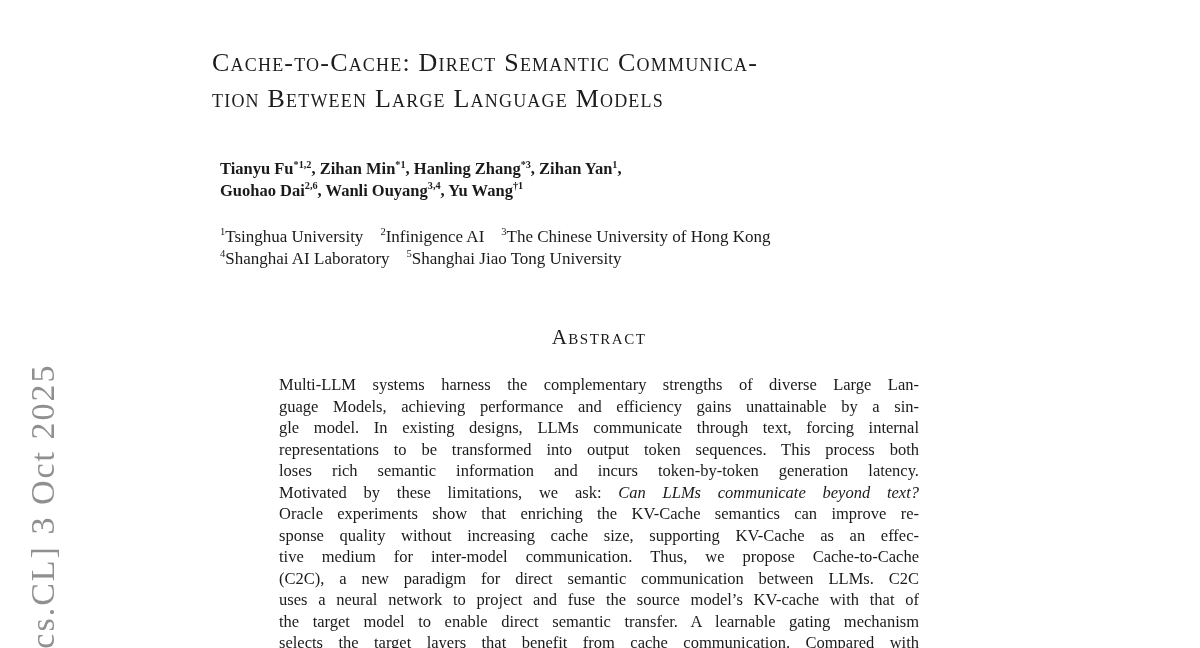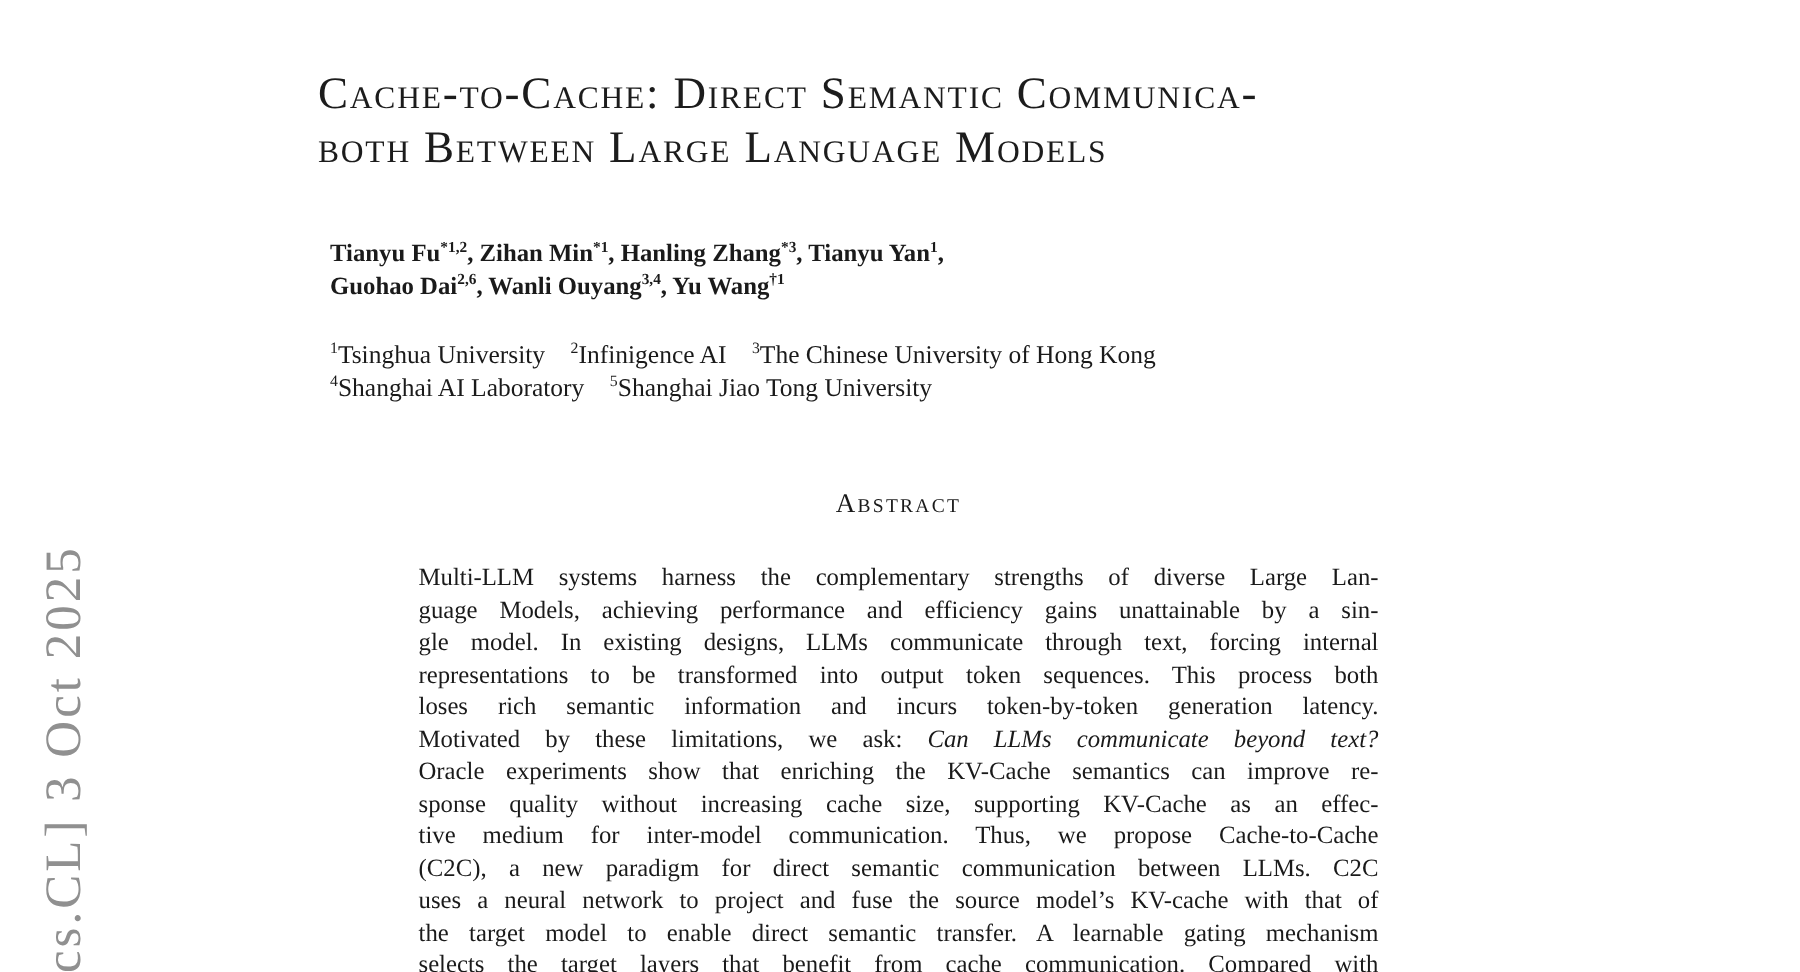--- a/index.html
+++ b/index.html
@@ -34,21 +34,21 @@
     white-space: nowrap;
     color: #909090;
   }
 
   
   .title {
     position: absolute;
     left: 212px;
     top: 45px;
     font-variant: small-caps;
-    font-size: 30px;
+    font-size: 26px;
     line-height: 36px;
     letter-spacing: 1.2px;
     color: #1c1c1c;
   }
 
   
   .authors {
     position: absolute;
     left: 220px;
     top: 158px;
@@ -74,21 +74,21 @@
   .affil-item:last-child { margin-right: 0; }
 
   
   .abs-heading {
     position: absolute;
     left: 279px;
     top: 325px;
     width: 640px;
     text-align: center;
     font-variant: small-caps;
-    font-size: 18px;
+    font-size: 21px;
     letter-spacing: 1.5px;
   }
   .abs-body {
     position: absolute;
     left: 279px;
     top: 374px;
     width: 640px;
     font-size: 16.5px;
     line-height: 21.5px;
   }
@@ -102,25 +102,25 @@
 </style>
 </head>
 <body>
 
 <div class="page">
 
   <div class="watermark">[cs.CL] 3 Oct 2025</div>
 
   <div class="title">
     <div>Cache-to-Cache: Direct Semantic Communica-</div>
-    <div>both Between Large Language Models</div>
+    <div>tion Between Large Language Models</div>
   </div>
 
   <div class="authors">
-    <div><span><span>Tianyu Fu</span><sup>*1,2</sup><span>, </span></span><span><span>Zihan Min</span><sup>*1</sup><span>, </span></span><span><span>Hanling Zhang</span><sup>*3</sup><span>, </span></span><span><span>Tianyu Yan</span><sup>1</sup><span>,</span></span>
+    <div><span><span>Tianyu Fu</span><sup>*1,2</sup><span>, </span></span><span><span>Zihan Min</span><sup>*1</sup><span>, </span></span><span><span>Hanling Zhang</span><sup>*3</sup><span>, </span></span><span><span>Zihan Yan</span><sup>1</sup><span>,</span></span>
     </div>
     <div><span><span>Guohao Dai</span><sup>2,6</sup><span>, </span></span><span><span>Wanli Ouyang</span><sup>3,4</sup><span>, </span></span><span><span>Yu Wang</span><sup>†1</sup><span></span></span>
     </div>
   </div>
 
   <div class="affils">
     <div><span class="affil-item"><sup>1</sup><span>Tsinghua University</span></span><span class="affil-item"><sup>2</sup><span>Infinigence AI</span></span><span class="affil-item"><sup>3</sup><span>The Chinese University of Hong Kong</span></span>
     </div>
     <div><span class="affil-item"><sup>4</sup><span>Shanghai AI Laboratory</span></span><span class="affil-item"><sup>5</sup><span>Shanghai Jiao Tong University</span></span>
     </div>

